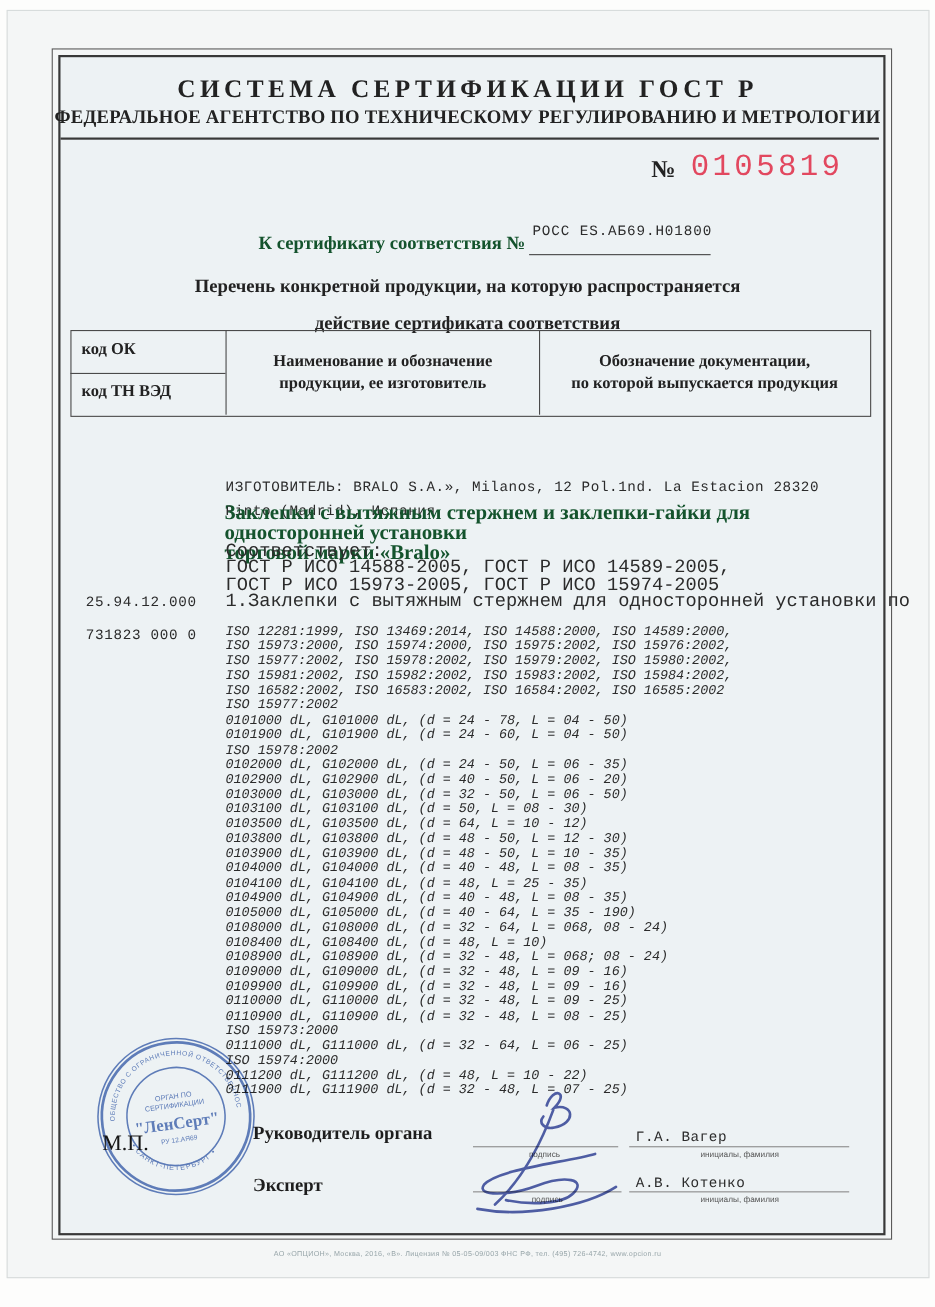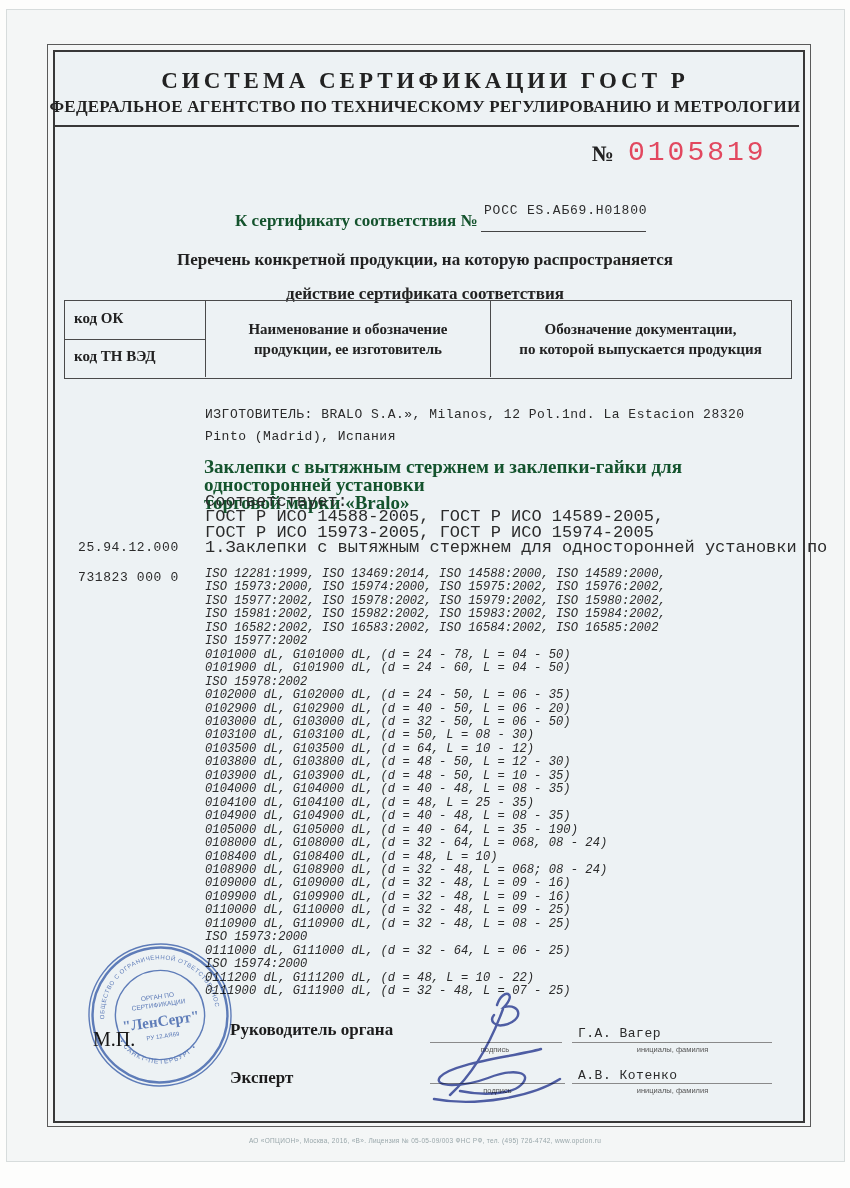--- a/index.html
+++ b/index.html
@@ -24,21 +24,21 @@
   .cert-value{font-family:"Liberation Mono",monospace;font-size:13px;letter-spacing:0.8px;color:#2c2c2c;}
   .cert-underline{height:1px;background:#444;}
   .subtitle{font-weight:bold;font-size:17px;color:#222;}
   .tbl-box{left:64px;top:300px;width:726px;height:77px;border:1px solid #4a4a4a;}
   .tbl-v1{left:205px;top:300px;width:1px;height:77px;background:#4a4a4a;}
   .tbl-v2{left:490px;top:300px;width:1px;height:77px;background:#4a4a4a;}
   .tbl-h1{left:64px;top:339px;width:141px;height:1px;background:#4a4a4a;}
   .cell{font-weight:bold;font-size:15px;color:#222;}
   .cell-center{text-align:center;line-height:20px;}
   .mono{font-family:"Liberation Mono",monospace;color:#2b2b2b;}
-  .grpA{font-size:13px;letter-spacing:0.5px;line-height:22px;}
+  .grpA{font-size:13px;letter-spacing:0.5px;line-height:22px;margin-top:28px;}
   .grpB{font-weight:bold;font-size:19px;line-height:18px;color:#14532d;font-family:Liberation Serif, serif;}
   .grpC{font-size:17px;line-height:15.3px;white-space:pre;}
   .grpD{font-size:12.2px;line-height:13.45px;white-space:pre;font-style:italic;}
   .code{font-family:"Liberation Mono",monospace;font-size:13px;letter-spacing:0.6px;color:#2b2b2b;}
   .stamp-svg{left:84px;top:939px;width:152px;height:152px;transform:rotate(-8deg);
        opacity:0.85;mix-blend-mode:multiply;z-index:3;}
   .mp{font-size:20px;color:#161616;z-index:4;}
   .sig-role{font-weight:bold;font-size:17px;color:#1d1d1d;}
   .sig-name{font-family:"Liberation Mono",monospace;font-size:13px;letter-spacing:0.5px;color:#2b2b2b;}
   .sig-line{height:1px;background:#8a8a8a;}

